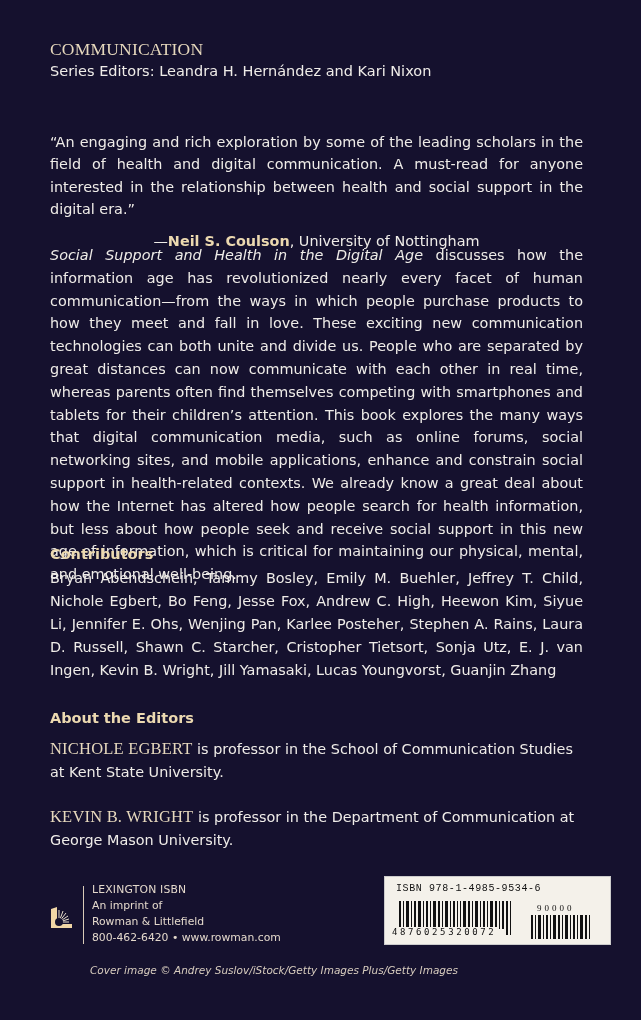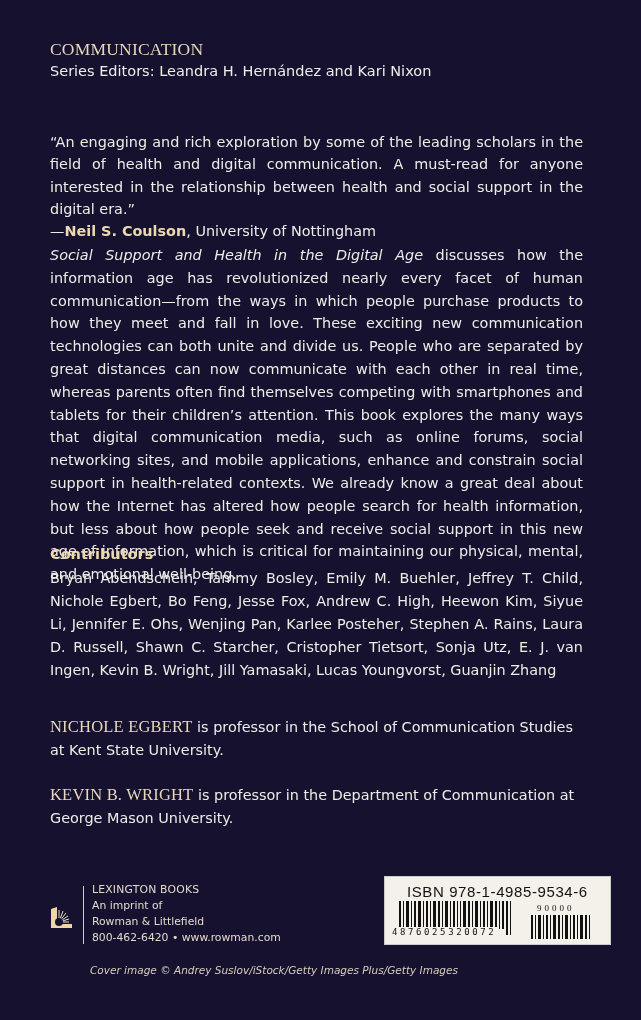--- a/index.html
+++ b/index.html
@@ -10,21 +10,21 @@
     font-family: "DejaVu Sans", sans-serif;
     position: relative;
   }
   .page { position: absolute; left: 0; top: 0; width: 555px; height: 1020px; }
   .serif-cap { font-family: "Liberation Serif", serif; color: #e6d8bd; letter-spacing: 0.2px; }
   #series { position: absolute; left: 50px; top: 38px; width: 540px; }
   #series .cat { font-size: 17.5px; line-height: 22px; }
   #series .line { font-size: 14.5px; line-height: 22px; }
 
   #blurb { position: absolute; left: 50px; top: 131px; width: 533px; font-size: 14.4px; line-height: 22.3px; text-align: justify; }
-  #blurb .attr { text-align: left; margin-top: 0; }
+  #blurb .attr { text-align: center; margin-top: 10px; }
   #blurb .attr b { color: #ecd9b0; font-weight: bold; }
 
   #desc { position: absolute; left: 50px; top: 244px; width: 533px; font-size: 14.4px; line-height: 22.8px; text-align: justify; }
   #desc i { font-style: italic; }
 
   #contrib { position: absolute; left: 50px; top: 543px; width: 533px; }
   h3 { margin: 0; font-size: 14.5px; font-weight: bold; color: #ecd9b0; line-height: 22px; }
   #contrib p { margin: 2px 0 0 0; font-size: 14.4px; line-height: 23px; text-align: justify; }
 
   #editors { position: absolute; left: 50px; top: 707px; width: 533px; }
@@ -32,21 +32,21 @@
   #editors .ed + .ed { margin-top: 21px; }
   #editors .ed .name { font-size: 16.5px; }
 
   #publisher { position: absolute; left: 50px; top: 882px; height: 66px; width: 260px; }
   #publisher .logo { position: absolute; left: 0; top: 23px; width: 24px; height: 24px; }
   #publisher .vrule { position: absolute; left: 33px; top: 4px; width: 1px; height: 58px; background: #d8cbb8; }
   #publisher .info { position: absolute; left: 42px; top: 0; font-size: 10.8px; line-height: 16px; color: #e4d9cc; }
   #publisher .info .imprint { letter-spacing: 0.2px; }
 
   #barcode { position: absolute; left: 384px; top: 876px; width: 225px; height: 67px; background: #f4f1ea; border: 1px solid #ccc; }
-  #barcode .isbn { position: absolute; left: 22px; top: 6px; font-family: Liberation Sans, sans-serif; font-size: 15px; color: #111; letter-spacing: 0.6px; }
+  #barcode .isbn { position: absolute; left: 11px; top: 6px; font-family: Liberation Mono, monospace; font-size: 10px; color: #111; letter-spacing: 0.6px; }
   #barcode .price { position: absolute; left: 152px; top: 26px; font-family: Liberation Serif, serif; font-size: 9px; color: #111; letter-spacing: 3px; }
   #barcode .ean { position: absolute; left: 6px; top: 50px; font-family: "DejaVu Sans Mono", monospace; font-size: 9px; color: #111; letter-spacing: 2.6px; background: #f4f1ea; padding: 0 1px; }
   #barcode svg { position: absolute; left: 0; top: 0; }
 
   #credit { position: absolute; left: 90px; top: 964px; font-size: 10.5px; color: #d8cdbf; font-style: italic; }
 </style>
 </head>
 <body>
 
 <div class="page">
@@ -62,40 +62,41 @@
   </div>
 
   <div id="desc"><i>Social Support and Health in the Digital Age</i><span> discusses how the information age has revolutionized nearly every facet of human communication—from the ways in which people purchase products to how they meet and fall in love. These exciting new communication technologies can both unite and divide us. People who are separated by great distances can now communicate with each other in real time, whereas parents often find themselves competing with smartphones and tablets for their children’s attention. This book explores the many ways that digital communication media, such as online forums, social networking sites, and mobile applications, enhance and constrain social support in health-related contexts. We already know a great deal about how the Internet has altered how people search for health information, but less about how people seek and receive social support in this new age of information, which is critical for maintaining our physical, mental, and emotional well-being.</span></div>
 
   <div id="contrib">
     <h3>Contributors</h3>
     <p>Bryan Abendschein, Tammy Bosley, Emily M. Buehler, Jeffrey T. Child, Nichole Egbert, Bo Feng, Jesse Fox, Andrew C. High, Heewon Kim, Siyue Li, Jennifer E. Ohs, Wenjing Pan, Karlee Posteher, Stephen A. Rains, Laura D. Russell, Shawn C. Starcher, Cristopher Tietsort, Sonja Utz, E. J. van Ingen, Kevin B. Wright, Jill Yamasaki, Lucas Youngvorst, Guanjin Zhang</p>
   </div>
 
   <div id="editors">
+    <h3>About the Editors</h3>
     <p class="ed"><span class="name serif-cap">NICHOLE EGBERT</span><span> is professor in the School of Communication Studies at Kent State University.</span></p>
     <p class="ed"><span class="name serif-cap">KEVIN B. WRIGHT</span><span> is professor in the Department of Communication at George Mason University.</span></p>
   </div>
 
   <div id="publisher">
     <svg class="logo" viewBox="0 0 24 24" width="24" height="24">
       <path d="M1 4 L7 2 L7 19 L22 19 L22 23 L1 23 Z" fill="#f0d6a6"></path>
       <g stroke="#e6dccb" stroke-width="1">
         <line x1="9" y1="17" x2="9" y2="5"></line>
         <line x1="9" y1="17" x2="13" y2="6"></line>
         <line x1="9" y1="17" x2="16" y2="8"></line>
         <line x1="9" y1="17" x2="18" y2="11"></line>
         <line x1="9" y1="17" x2="19" y2="14"></line>
         <line x1="9" y1="17" x2="19" y2="17"></line>
       </g>
       <circle cx="9" cy="17" r="4" fill="#15112e"></circle>
     </svg>
     <div class="vrule"></div>
     <div class="info">
-      <div class="imprint">LEXINGTON BOOKS</div>
+      <div class="imprint">LEXINGTON ISBN</div>
       <div>An imprint of</div>
       <div>Rowman &amp; Littlefield</div>
       <div>800-462-6420 • www.rowman.com</div>
     </div>
   </div>
 
   <div id="barcode">
     <div class="isbn">ISBN 978-1-4985-9534-6</div>
     <svg width="225" height="67">
       <g fill="#111">

